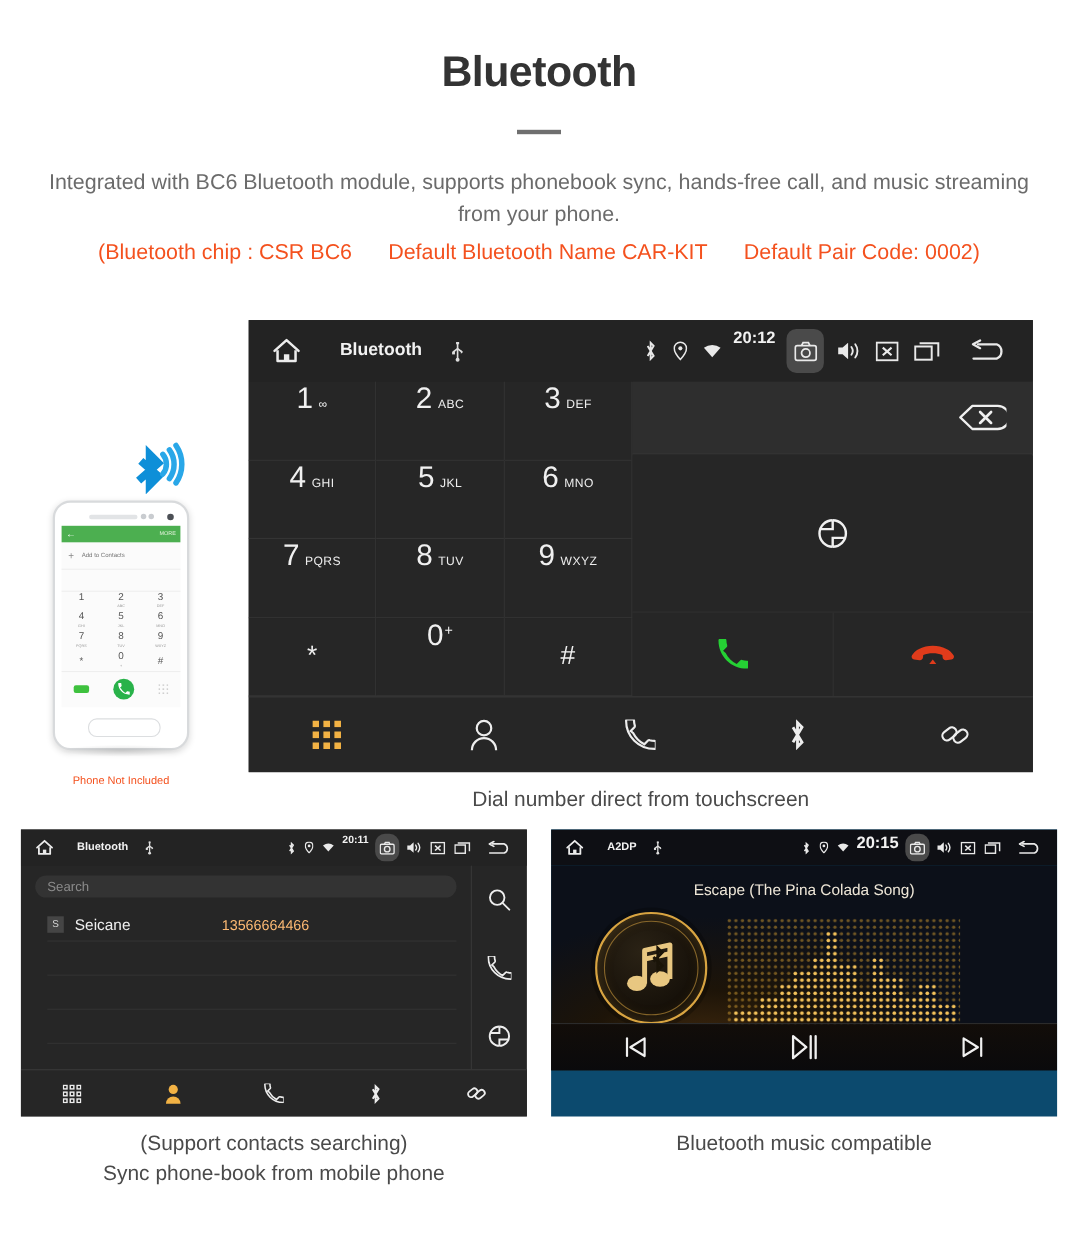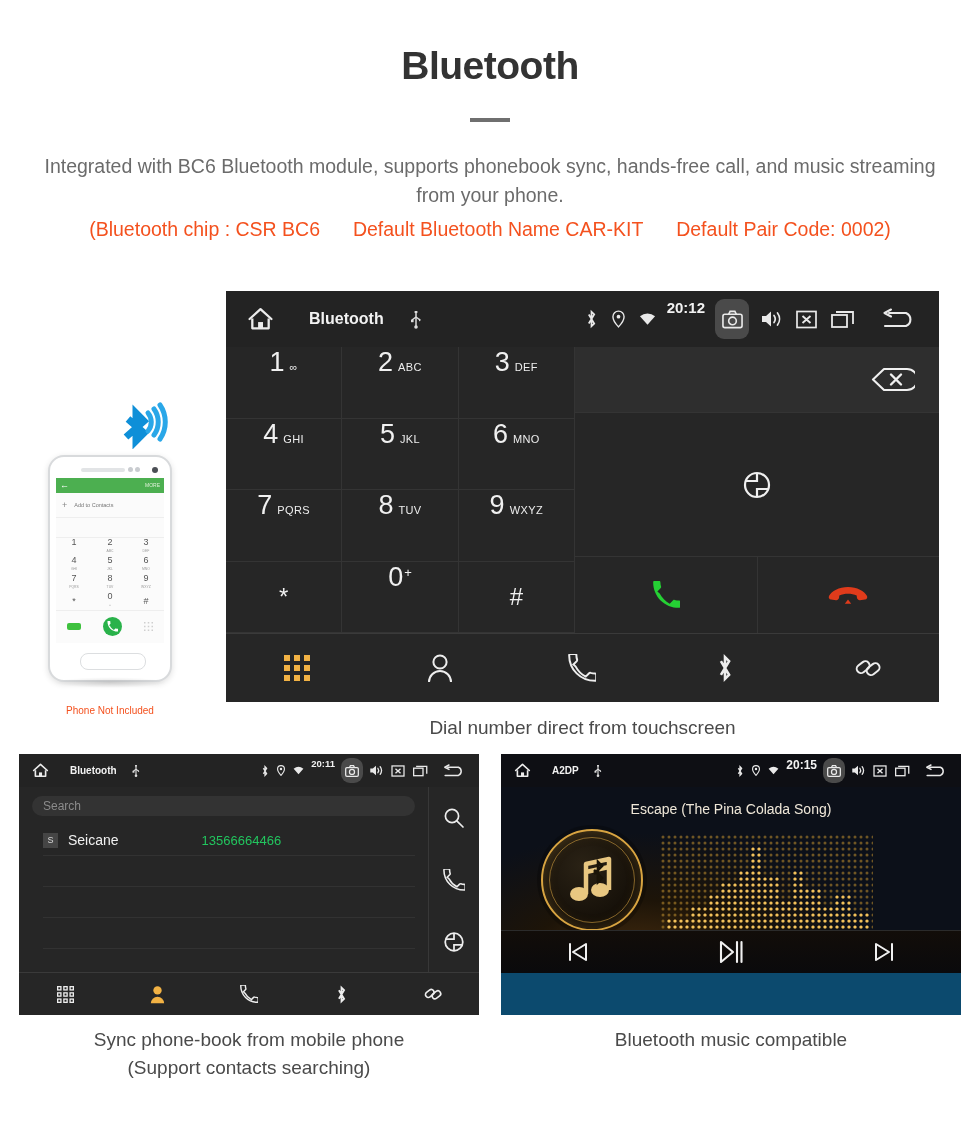--- a/index.html
+++ b/index.html
@@ -128,30 +128,30 @@
   .pb-body{position:absolute;left:0;top:33px;width:460px;height:186px;}
   .pb-list{position:absolute;left:0;top:0;width:409px;height:186px;border-right:1px solid #383838;}
   .pb-search{position:absolute;left:13px;top:9px;width:383px;height:20px;border-radius:10px;
              background:#333333;display:flex;align-items:center;padding-left:11px;box-sizing:border-box;
              font-size:12px;color:#8b8b8b;}
   .pb-row{position:absolute;left:24px;width:372px;height:30px;border-bottom:1px solid #323232;
           display:flex;align-items:center;}
   .pb-badge{width:15px;height:15px;background:#454545;color:#d8d8d8;font-size:9px;
             display:flex;align-items:center;justify-content:center;margin-right:10px;}
   .pb-name{font-size:14px;color:#f0f0f0;}
-  .pb-number{font-size:13px;color:#22c55e;margin-left:83px;}
+  .pb-number{font-size:13px;color:#fdba74;margin-left:83px;}
   .pb-side{position:absolute;left:410px;top:0;width:50px;height:186px;
            display:flex;flex-direction:column;align-items:center;justify-content:space-around;}
   #phonebook .navbar{height:42px;}
 
   
   #music{left:501px;top:754px;width:460px;height:261px;background:#0c4a6e;}
   #music .topbar{height:33px;padding:0 9px;background:#0e0f14;}
   #music .tb-title{font-size:10px;margin-left:17px;}
-  #music .tb-time{font-size:12px;margin:0 4px 0 3px;}
+  #music .tb-time{font-size:15px;margin:0 4px 0 3px;}
   #music .tb-ico{margin:0 4px;}
   #music .cam-hl{width:22px;height:25px;margin:0 2px;}
   .mu-body{position:absolute;left:0;top:33px;width:460px;height:186px;
            background:radial-gradient(ellipse 65% 90% at 30% 95%, #4a2f10 0%, #1d1408 38%, #0c1019 78%);}
   .mu-song{position:absolute;left:0;top:14px;width:460px;text-align:center;
            font-size:14px;color:#efe7d8;}
   .mu-disc{position:absolute;left:40px;top:42px;width:98px;height:98px;border-radius:50%;
            border:2px solid #d8a441;box-shadow:0 0 0 4px rgba(0,0,0,.25),0 0 14px rgba(216,164,65,.25) inset;
            display:flex;align-items:center;justify-content:center;
            background:radial-gradient(circle at 40% 35%, #2a2215, #120d07 75%);}
@@ -594,22 +594,22 @@
       </div>
       <div>
         <svg width="20" height="20" viewBox="0 0 30 30">
             <rect x="3" y="10" width="14" height="8.4" rx="4.2" fill="none" stroke="#ededed" stroke-width="2.4" transform="rotate(-38 10 14)"></rect>
             <rect x="13" y="12" width="14" height="8.4" rx="4.2" fill="none" stroke="#ededed" stroke-width="2.4" transform="rotate(-38 20 16)"></rect>
           </svg>
       </div>
     </div>
   </div>
   <div class="cap" id="cap-left">
+    <div>(Support contacts searching)</div>
     <div>Sync phone-book from mobile phone</div>
-    <div>(Support contacts searching)</div>
   </div>
 
   <div class="shot" id="music">
     <div class="topbar">
       <div class="tb-left">
         <span class="tb-ico">
           <svg width="17" height="15" viewBox="0 0 24 22">
               <path d="M2 11 L12 2 L22 11" fill="none" stroke="#ececec" stroke-width="2.4" stroke-linecap="round" stroke-linejoin="round"></path>
               <path d="M4.5 10.5 V19.5 H19.5 V10.5" fill="none" stroke="#ececec" stroke-width="2.4" stroke-linejoin="round"></path>
               <rect x="9.8" y="13.8" width="4.5" height="5.7" fill="#ececec"></rect>

